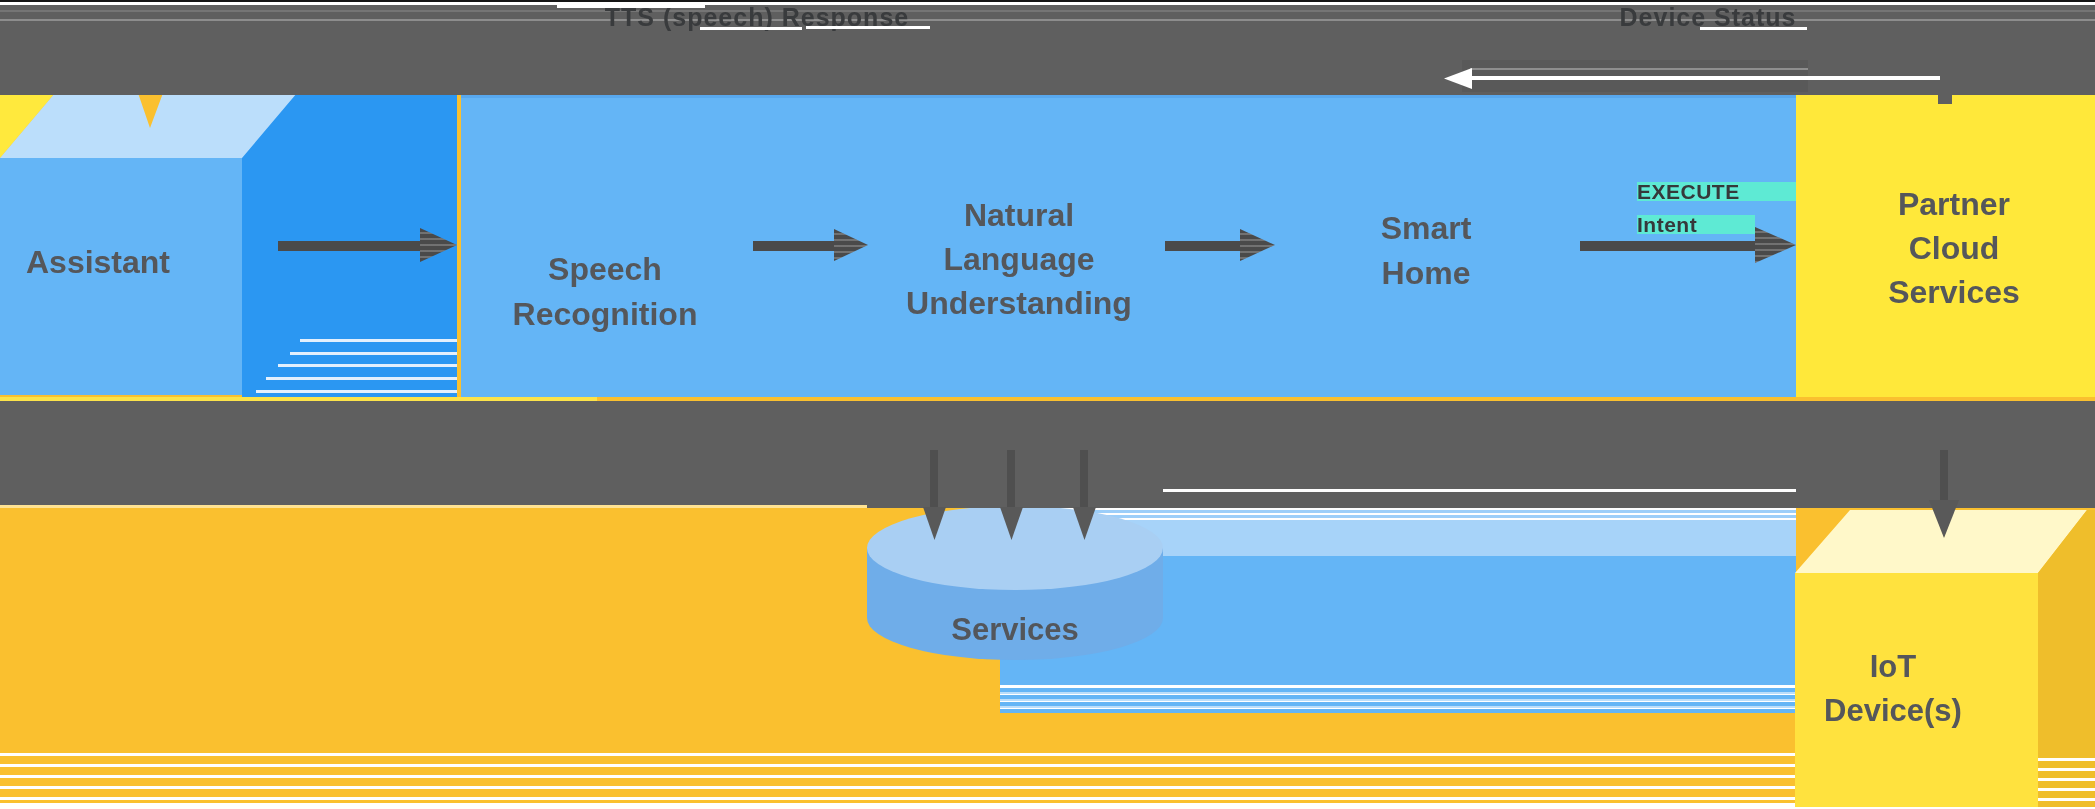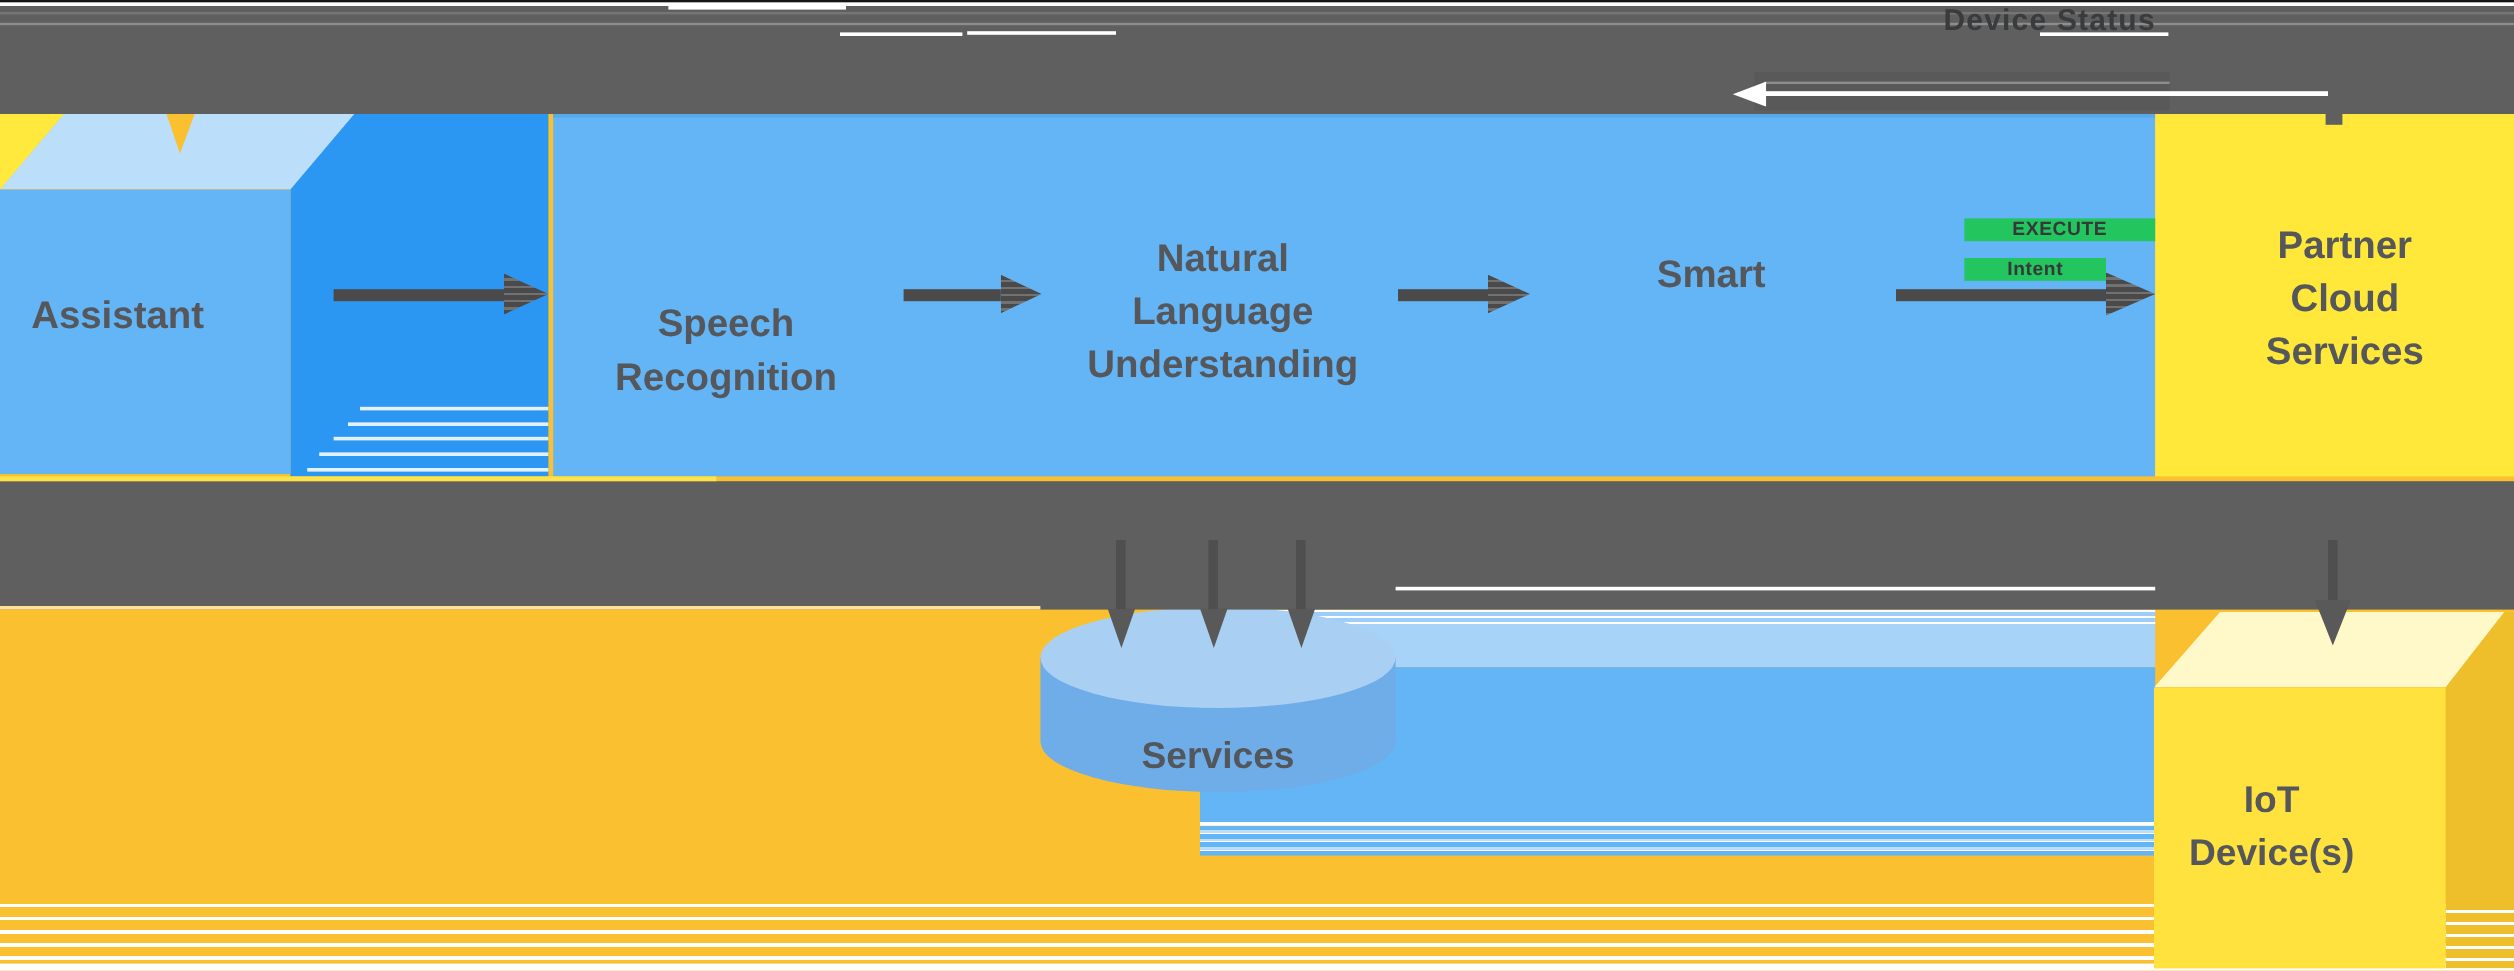--- a/index.html
+++ b/index.html
@@ -79,22 +79,22 @@
   #speech-label{left:455px;top:203px;width:300px;margin-top:44px;}
   #nlu-label{left:869px;top:181px;width:300px;line-height:44px;margin-top:12px;}
   #smart-label{left:1276px;top:206px;width:300px;}
   #partner-label{left:1796px;top:182px;width:316px;line-height:44px;}
   #iot-label{left:1795px;top:645px;width:196px;font-size:31px;line-height:44px;}
   
   .shaft{top:241px;height:10px;background:#4A4A4A;}
   .head{top:228px;height:34px;background:#4A4A4A;clip-path:polygon(0 0,100% 50%,0 100%);
     background-image:repeating-linear-gradient(180deg,rgba(255,255,255,0) 0 4px,rgba(255,255,255,.22) 4px 6px);}
   
-  .exe-bar{background:#22c55e;color:#36383A;font-size:16px;font-weight:700;
-    text-align:center;line-height:19px;letter-spacing:.5px;}
+  .exe-bar{background:#5eead4;color:#36383A;font-size:21px;font-weight:700;
+    text-align:left;line-height:19px;letter-spacing:.5px;}
   #exe1{left:1637px;top:182px;width:159px;height:19px;}
   #exe2{left:1637px;top:215px;width:118px;height:19px;}
 </style>
 </head>
 <body>
 
 <div id="stage">
 
   <div class="abs" id="bottom-stripes"></div>
   <div class="abs" id="bottom-white"></div>
@@ -135,20 +135,21 @@
   <div class="abs" id="assist-front"></div>
   <div class="abs" id="panel"></div>
   <div class="abs" id="partner-box"></div>
   <div class="abs" id="sliver"></div>
 
   <div class="abs" id="top-band">
     <div class="abs black-line"></div>
     <div class="abs white-line"></div>
     <div class="abs faint1"></div>
     <div class="abs faint2"></div>
+    <div class="abs band-text" id="tts-label">TTS (speech) Response</div>
     <div class="abs band-text" id="cs-label">Device Status</div>
     <div class="abs frag" id="frag1"></div>
     <div class="abs frag" id="frag2"></div>
     <div class="abs frag" id="frag3"></div>
     <div class="abs frag" id="frag4"></div>
     <div class="abs" id="cs-overlay"></div>
     <div class="abs" id="cs-grayline"></div>
     <div class="abs" id="ret-shaft"></div>
     <div class="abs" id="ret-head"></div>
   </div>
@@ -179,20 +180,21 @@
     <div>Speech</div>
     <div>Recognition</div>
   </div>
   <div class="abs node-label" id="nlu-label">
     <div>Natural</div>
     <div>Language</div>
     <div>Understanding</div>
   </div>
   <div class="abs node-label" id="smart-label">
     <div>Smart</div>
+    <div>Home</div>
   </div>
   <div class="abs node-label" id="partner-label">
     <div>Partner</div>
     <div>Cloud</div>
     <div>Services</div>
   </div>
   <div class="abs node-label" id="iot-label">
     <div>IoT</div>
     <div>Device(s)</div>
   </div>

